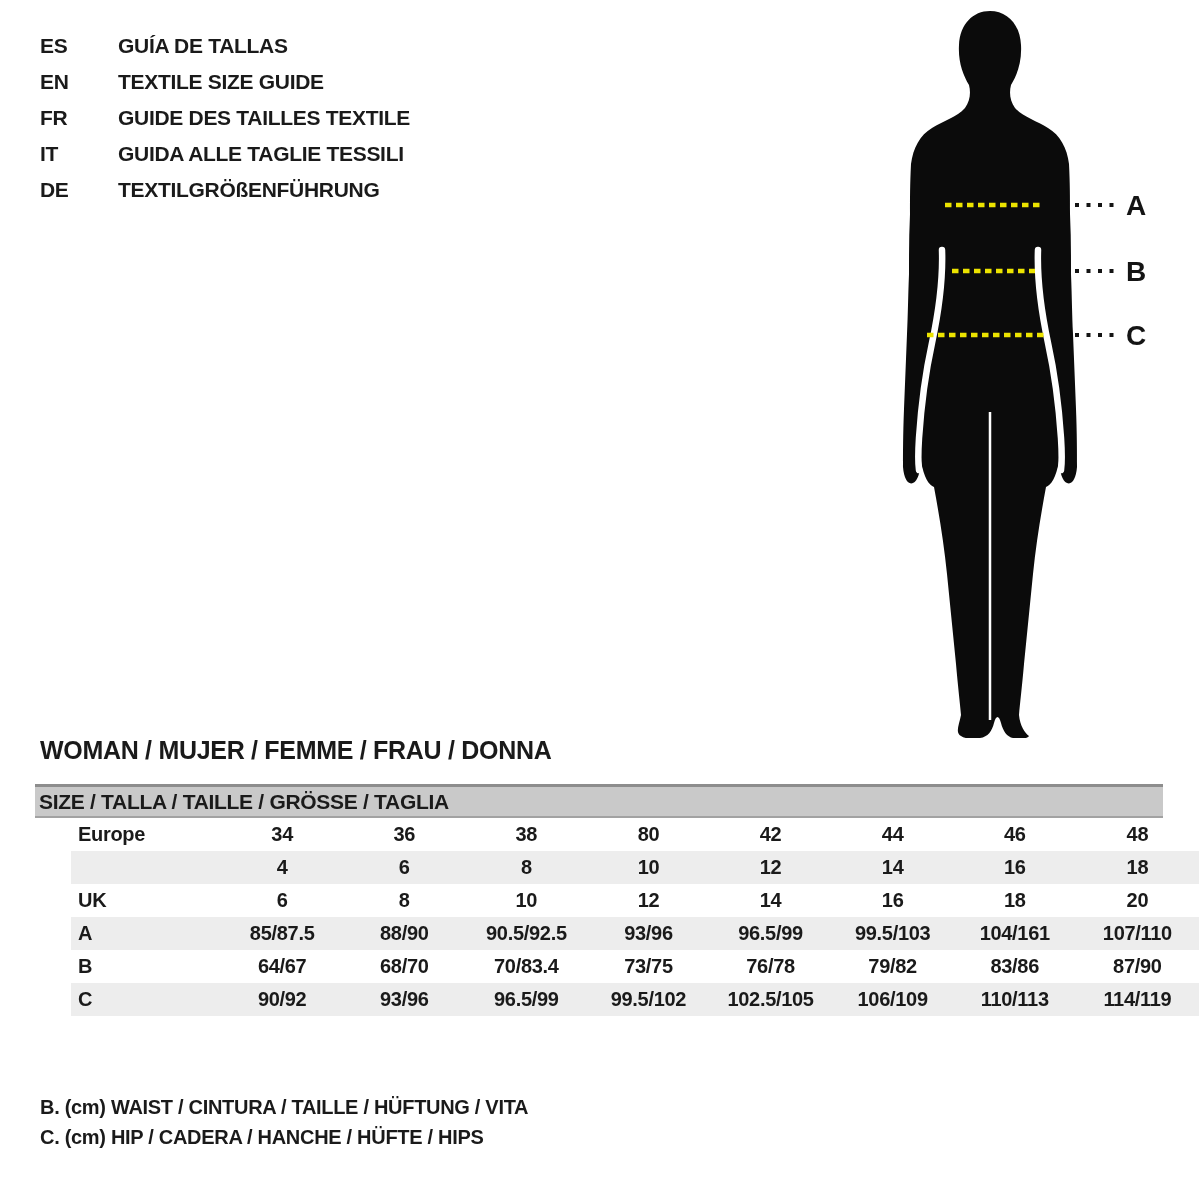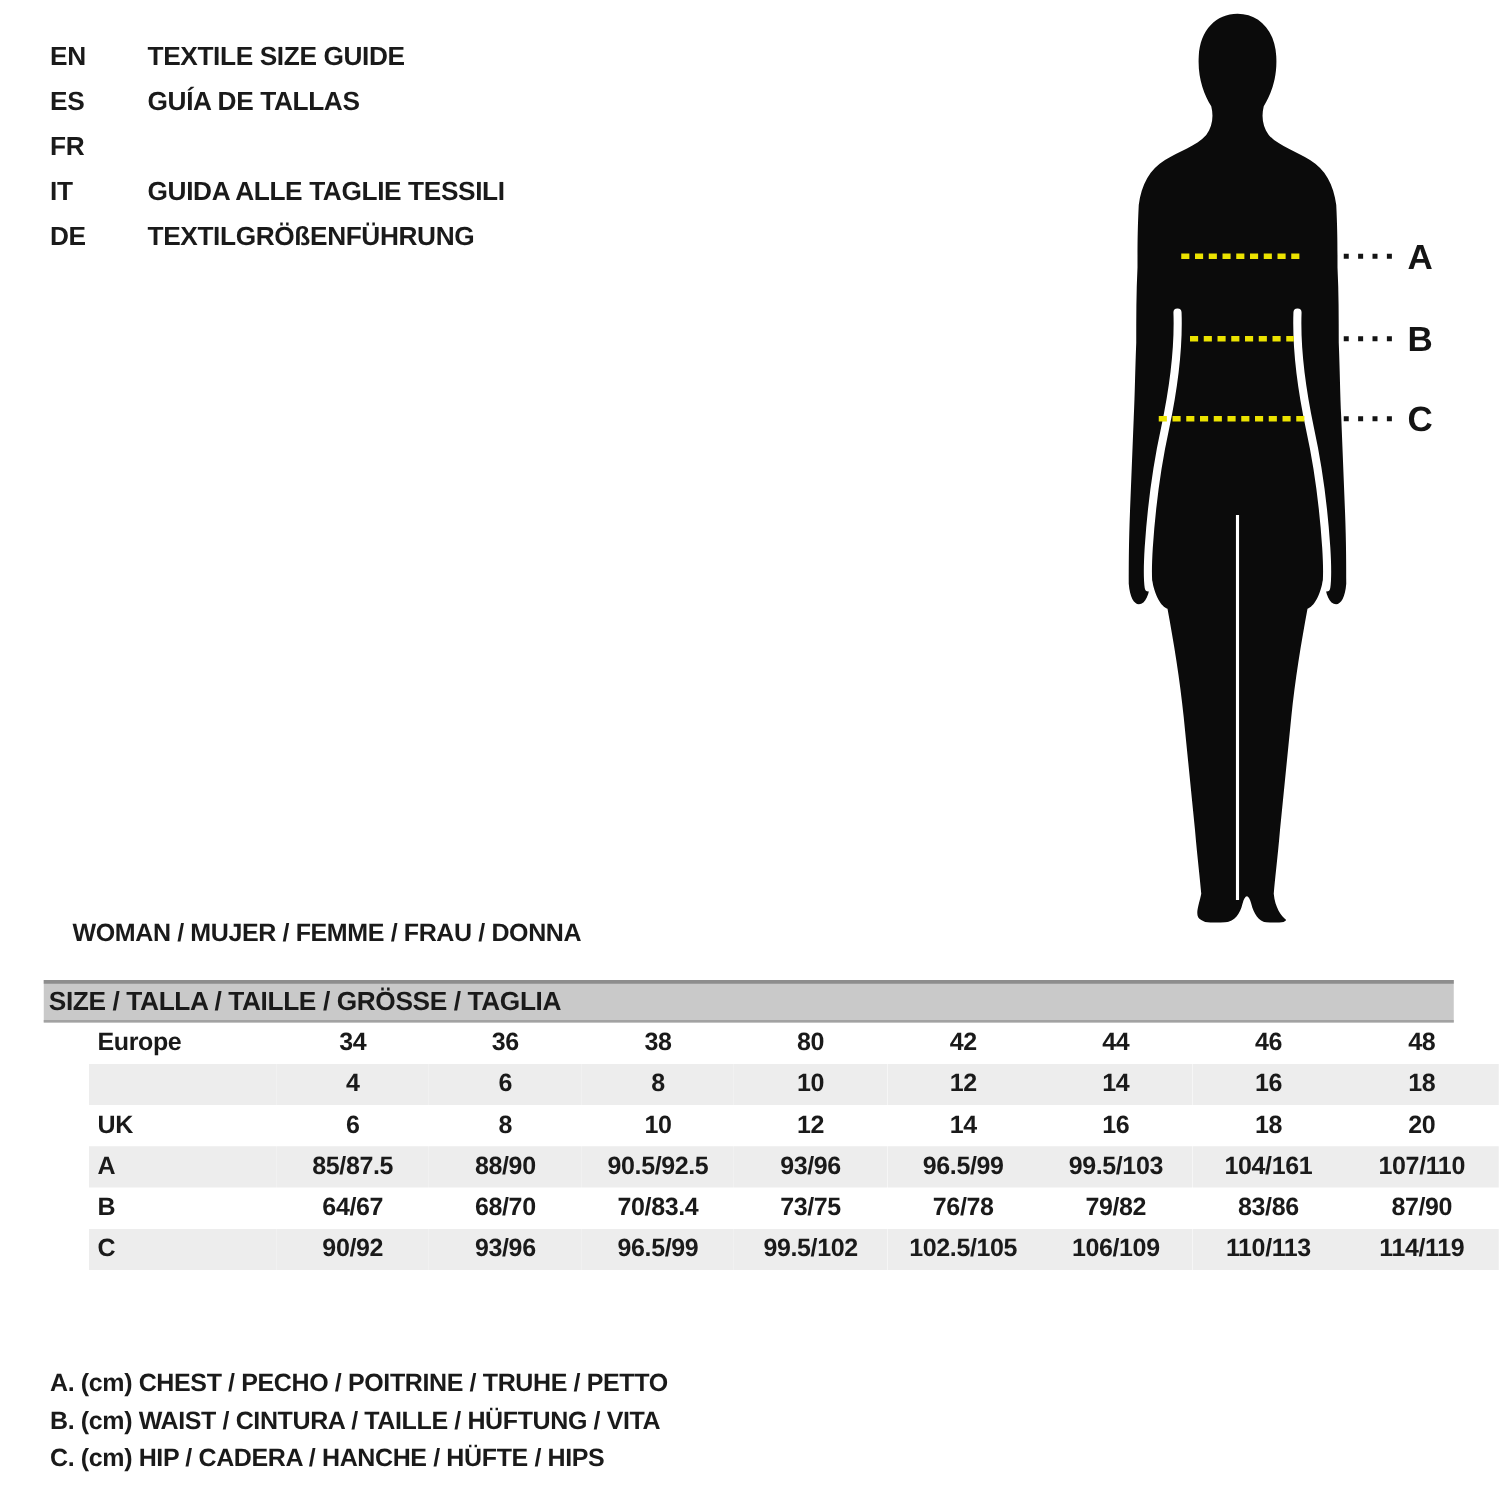--- a/index.html
+++ b/index.html
@@ -9,21 +9,21 @@
   }
   
   .lang-list{position:absolute;left:40px;top:28px;}
   .lang-row{display:flex;line-height:36px;font-size:21px;letter-spacing:-0.3px;white-space:nowrap;}
   .lang-code{width:78px;flex:0 0 78px;}
   
   .figure{position:absolute;left:880px;top:8px;width:320px;height:730px;}
   .figure svg{display:block;width:320px;height:730px;}
   .figure text{font-family:"Liberation Sans",sans-serif;font-weight:bold;font-size:28px;}
   
-  .section-title{position:absolute;left:58px;top:736px;margin:0;font-size:20px;letter-spacing:-0.3px;font-weight:bold;}
+  .section-title{position:absolute;left:40px;top:736px;margin:0;font-size:25px;letter-spacing:-0.3px;font-weight:bold;}
   
   .table-wrap{position:absolute;left:35px;top:784px;width:1128px;}
   .table-header{
     box-sizing:border-box;height:34px;line-height:29px;background:#c9c9c9;
     border-top:3px solid #8d8d8d;border-bottom:2px solid #a2a2a2;
     padding-left:4px;font-size:21px;letter-spacing:-0.3px;
   }
   table.size{border-collapse:collapse;width:1128px;table-layout:fixed;margin-left:36px;}
   table.size td{
     height:33px;padding:0;font-size:20px;font-weight:bold;text-align:center;
@@ -35,29 +35,30 @@
   .legend{position:absolute;left:40px;top:1092px;}
   .legend-row{line-height:30px;font-size:20px;letter-spacing:-0.3px;white-space:nowrap;}
 </style>
 </head>
 <body>
 
 <div class="page">
 
   <section class="lang-list">
       <div class="lang-row">
+        <span class="lang-code">ES</span>
+        <span class="lang-name">GUÍA DE TALLAS</span>
+      </div>
+      <div class="lang-row">
         <span class="lang-code">EN</span>
         <span class="lang-name">TEXTILE SIZE GUIDE</span>
       </div>
       <div class="lang-row">
-        <span class="lang-code">ES</span>
-        <span class="lang-name">GUÍA DE TALLAS</span>
-      </div>
-      <div class="lang-row">
         <span class="lang-code">FR</span>
+        <span class="lang-name">GUIDE DES TAILLES TEXTILE</span>
       </div>
       <div class="lang-row">
         <span class="lang-code">IT</span>
         <span class="lang-name">GUIDA ALLE TAGLIE TESSILI</span>
       </div>
       <div class="lang-row">
         <span class="lang-code">DE</span>
         <span class="lang-name">TEXTILGRÖßENFÜHRUNG</span>
       </div>
     </section>
@@ -176,18 +177,17 @@
             <td>102.5/105</td>
             <td>106/109</td>
             <td>110/113</td>
             <td>114/119</td>
           </tr>
         </tbody>
     </table>
   </div>
 
   <div class="legend">
-      <div class="legend-row">A. (cm) CHEST / PECHO / POITRINE / TRUHE / PETTO</div>
       <div class="legend-row">B. (cm) WAIST / CINTURA / TAILLE / HÜFTUNG / VITA</div>
       <div class="legend-row">C. (cm) HIP / CADERA / HANCHE / HÜFTE / HIPS</div>
     </div>
 
 </div>
 
 </body></html>

